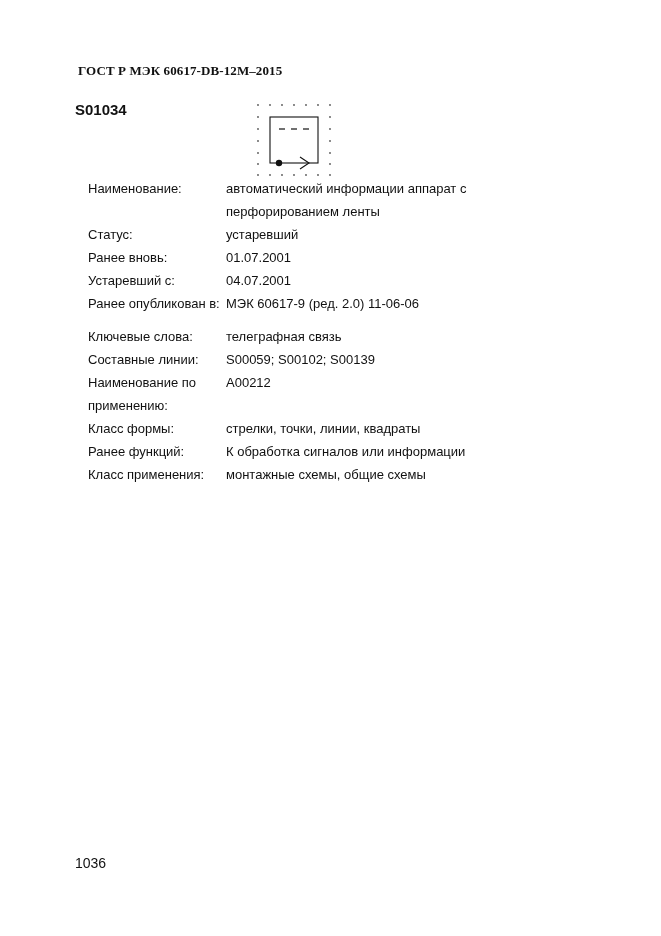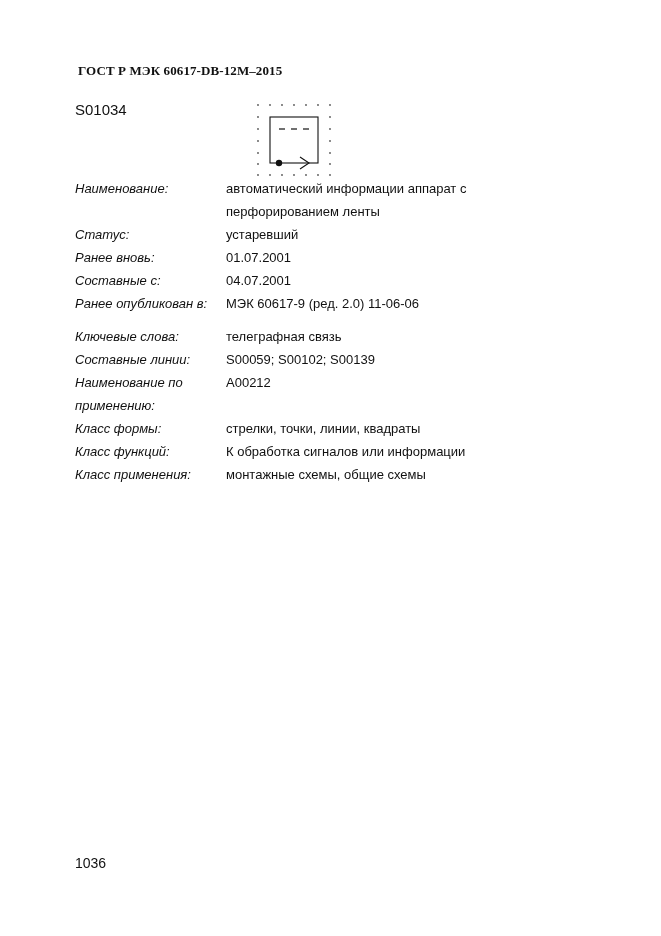--- a/index.html
+++ b/index.html
@@ -6,25 +6,25 @@
     body {
       width: 661px; height: 936px; background: #ffffff; position: relative;
       font-family: "Liberation Sans", sans-serif; color: #111111; overflow: hidden;
     }
     .header {
       position: absolute; left: 78px; top: 63px; font-size: 13px; font-weight: bold;
       letter-spacing: 0.1px;
       font-family: Liberation Serif, serif;
     }
     .code {
-      position: absolute; left: 75px; top: 101px; font-size: 15px; font-weight: normal;
+      position: absolute; left: 75px; top: 101px; font-size: 15px; font-weight: bold;
     }
     .symbol { position: absolute; left: 250px; top: 98px; width: 90px; height: 84px; }
     .row { position: absolute; left: 75px; font-size: 13px; line-height: 23px; }
-    .label { position: absolute; left: 0; white-space: nowrap; font-style: italic; }
+    .label { position: absolute; left: 13px; white-space: nowrap; }
     .value { position: absolute; left: 151px; white-space: nowrap; }
     .footer { position: absolute; left: 75px; top: 855px; font-size: 14px; }
   </style>
 </head>
 <body>
 
 <div class="header">ГОСТ Р МЭК 60617-DB-12M–2015</div>
 <div class="code">S01034</div>
 
 <svg class="symbol" viewBox="0 0 90 84" width="90" height="84">
@@ -71,21 +71,21 @@
 </div>
 <div class="row" style="top:223px">
   <span class="label">Статус:</span>
   <span class="value">устаревший</span>
 </div>
 <div class="row" style="top:246px">
   <span class="label">Ранее вновь:</span>
   <span class="value">01.07.2001</span>
 </div>
 <div class="row" style="top:269px">
-  <span class="label">Составные с:</span>
+  <span class="label">Устаревший с:</span>
   <span class="value">04.07.2001</span>
 </div>
 <div class="row" style="top:292px">
   <span class="label">Ранее опубликован в:</span>
   <span class="value">МЭК 60617-9 (ред. 2.0) 11-06-06</span>
 </div>
 <div class="row" style="top:325px">
   <span class="label">Ключевые слова:</span>
   <span class="value">телеграфная связь</span>
 </div>
@@ -96,21 +96,21 @@
 <div class="row" style="top:371px">
   <span class="label">Наименование по</span>
   <span class="label" style="top:23px">применению:</span>
   <span class="value">A00212</span>
 </div>
 <div class="row" style="top:417px">
   <span class="label">Класс формы:</span>
   <span class="value">стрелки, точки, линии, квадраты</span>
 </div>
 <div class="row" style="top:440px">
-  <span class="label">Класс функций:</span>
+  <span class="label">Ранее функций:</span>
   <span class="value">К обработка сигналов или информации</span>
 </div>
 <div class="row" style="top:463px">
   <span class="label">Класс применения:</span>
   <span class="value">монтажные схемы, общие схемы</span>
 </div>
 
 <div class="footer">1036</div>
 
 </body></html>

